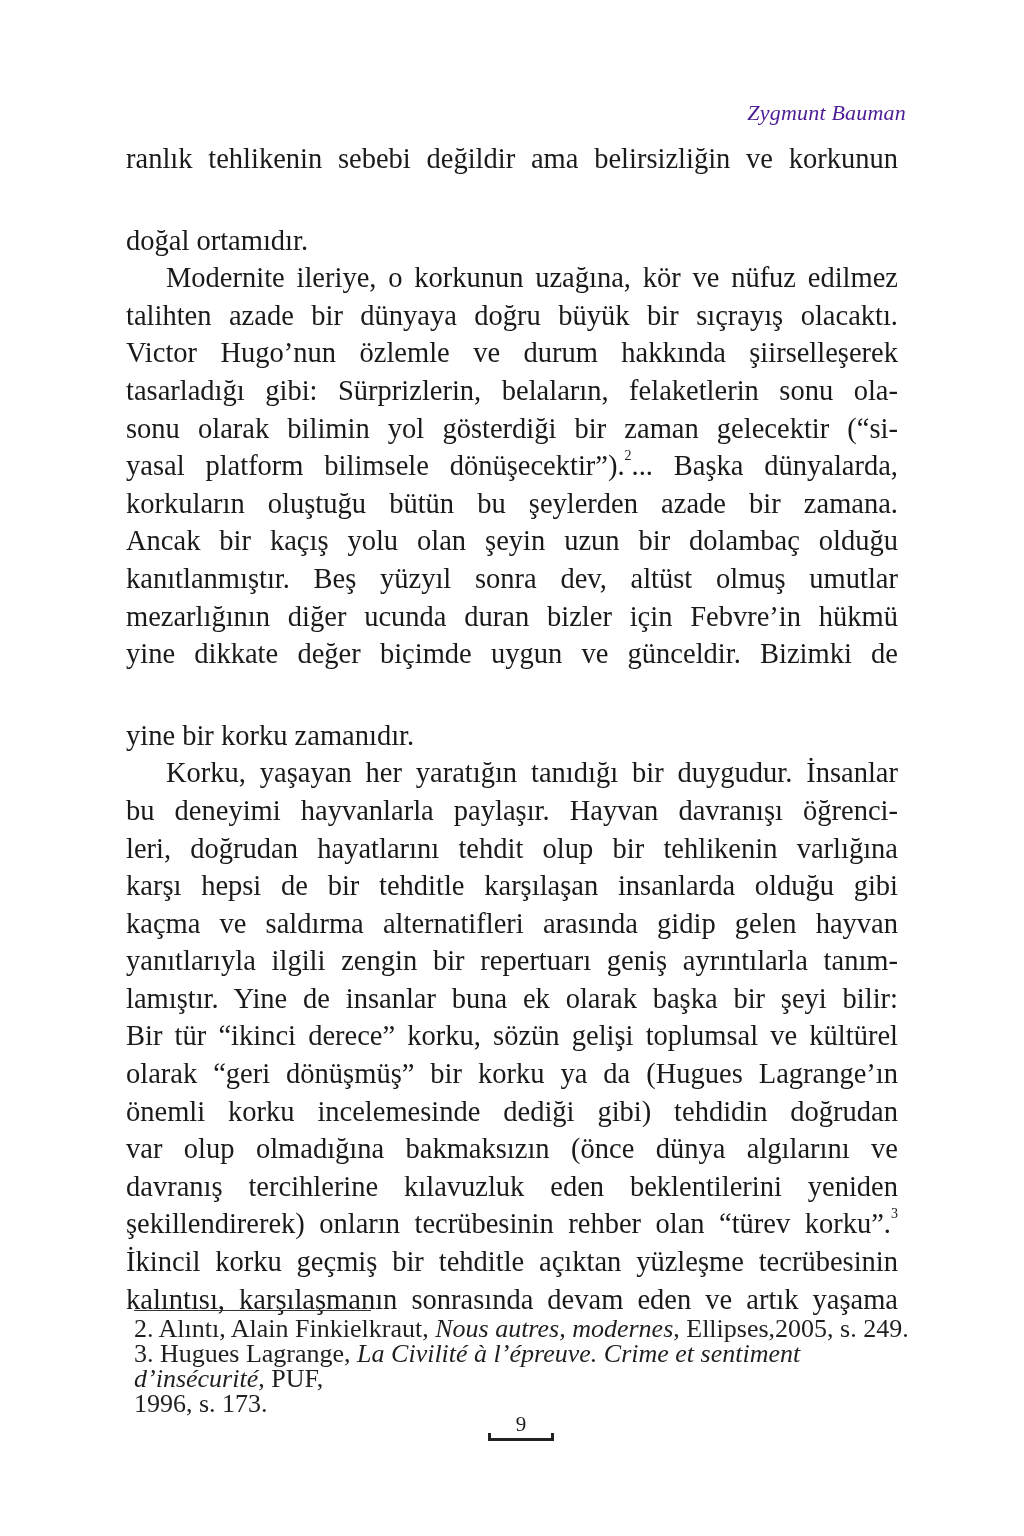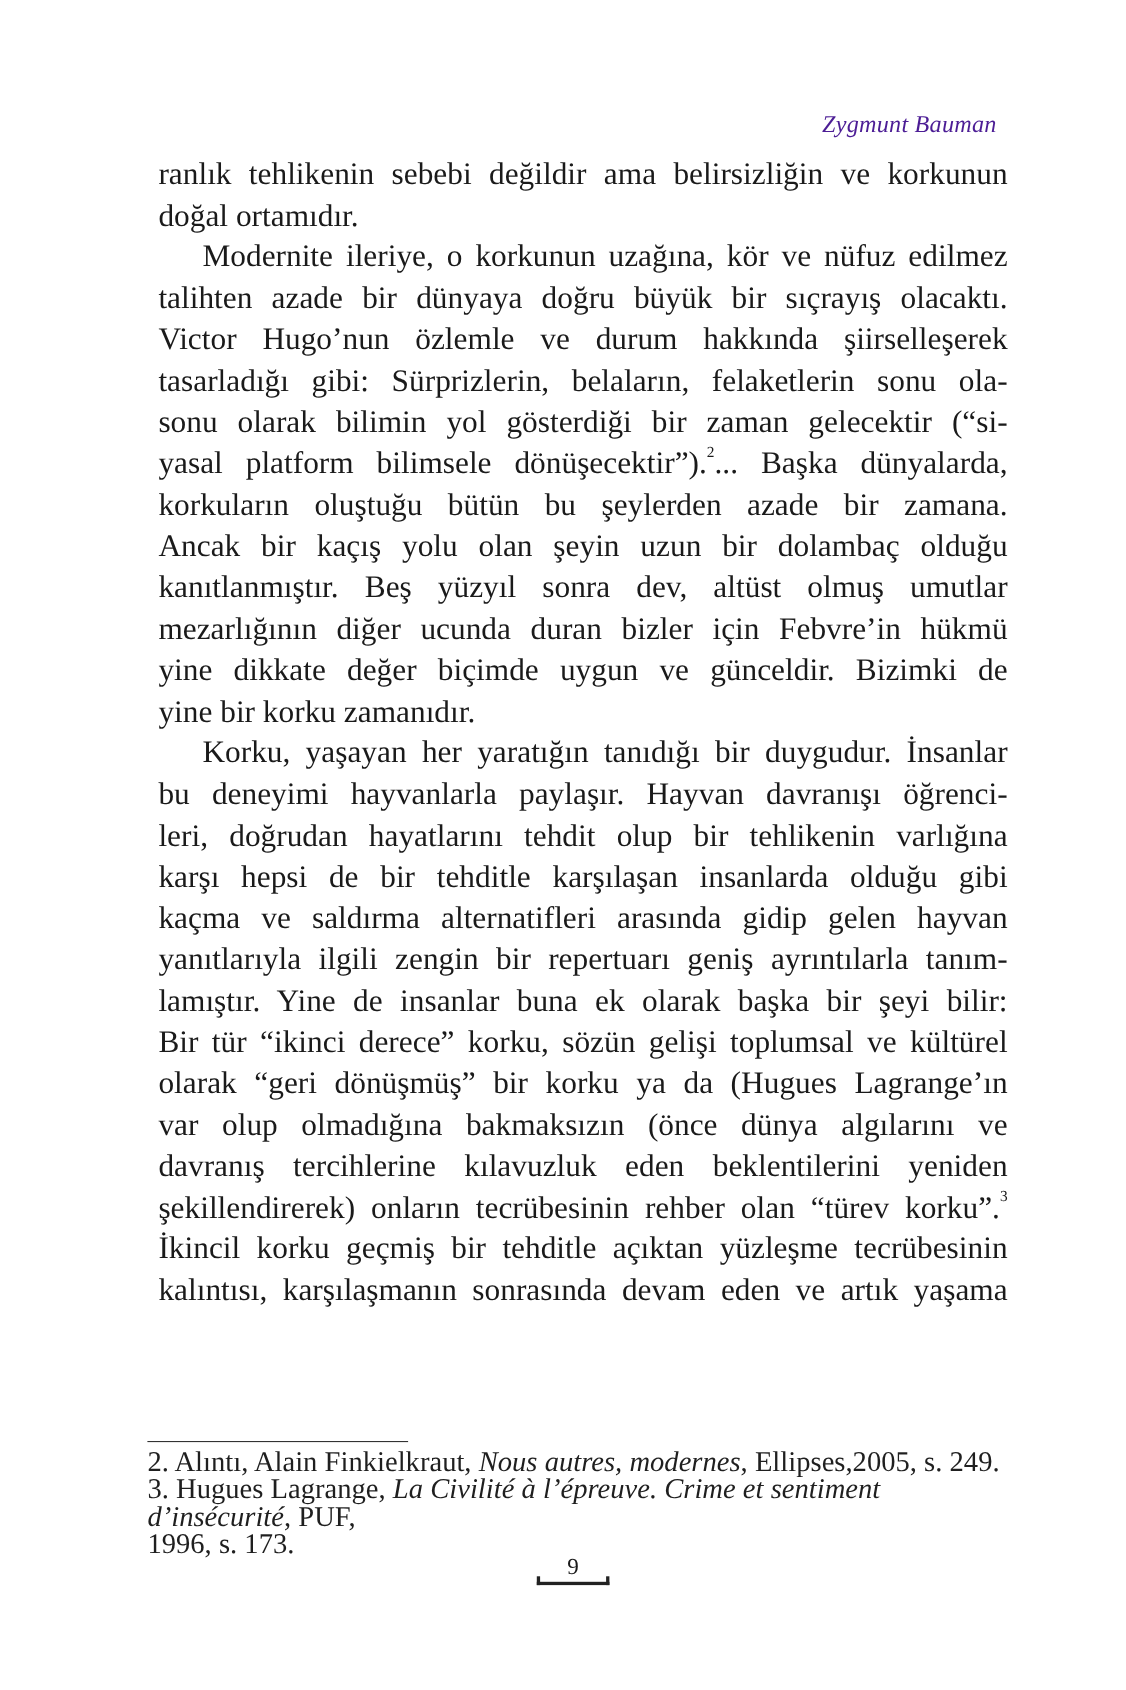--- a/index.html
+++ b/index.html
@@ -27,36 +27,37 @@
       position: absolute;
       right: 118px;
       top: 100px;
       font-style: italic;
       font-size: 22px;
       letter-spacing: 0.2px;
       color: #4c1d95;
     }
     .body-text {
       position: absolute;
-      left: 144px;
+      left: 126px;
       top: 140px;
       width: 772px;
     }
     .line {
       display: block;
       height: 37.6px;
       line-height: 37.6px;
       font-size: 28.5px;
       white-space: nowrap;
       text-align: justify;
       text-align-last: justify;
       overflow: visible;
     }
     .line.last {
       text-align-last: left;
+      margin-top: 44px;
     }
     .line.indent {
       padding-left: 40px;
     }
     sup.fn {
       font-size: 14px;
       vertical-align: top;
       line-height: 22px;
       position: relative;
       top: -2px;
@@ -143,20 +144,21 @@
     <span class="line last">yine bir korku zamanıdır.</span>
     <span class="line indent">Korku, yaşayan her yaratığın tanıdığı bir duygudur. İnsanlar</span>
     <span class="line">bu deneyimi hayvanlarla paylaşır. Hayvan davranışı öğrenci-</span>
     <span class="line">leri, doğrudan hayatlarını tehdit olup bir tehlikenin varlığına</span>
     <span class="line">karşı hepsi de bir tehditle karşılaşan insanlarda olduğu gibi</span>
     <span class="line">kaçma ve saldırma alternatifleri arasında gidip gelen hayvan</span>
     <span class="line">yanıtlarıyla ilgili zengin bir repertuarı geniş ayrıntılarla tanım-</span>
     <span class="line">lamıştır. Yine de insanlar buna ek olarak başka bir şeyi bilir:</span>
     <span class="line">Bir tür “ikinci derece” korku, sözün gelişi toplumsal ve kültürel</span>
     <span class="line">olarak “geri dönüşmüş” bir korku ya da (Hugues Lagrange’ın</span>
+    <span class="line">önemli korku incelemesinde dediği gibi) tehdidin doğrudan</span>
     <span class="line">var olup olmadığına bakmaksızın (önce dünya algılarını ve</span>
     <span class="line">davranış tercihlerine kılavuzluk eden beklentilerini yeniden</span>
     <span class="line"><span>şekillendirerek) onların tecrübesinin rehber olan “türev korku”.</span><sup class="fn">3</sup></span>
     <span class="line">İkincil korku geçmiş bir tehditle açıktan yüzleşme tecrübesinin</span>
     <span class="line">kalıntısı, karşılaşmanın sonrasında devam eden ve artık yaşama</span>
   </div>
 
   <div class="fn-rule"></div>
 
   <div class="footnotes">

